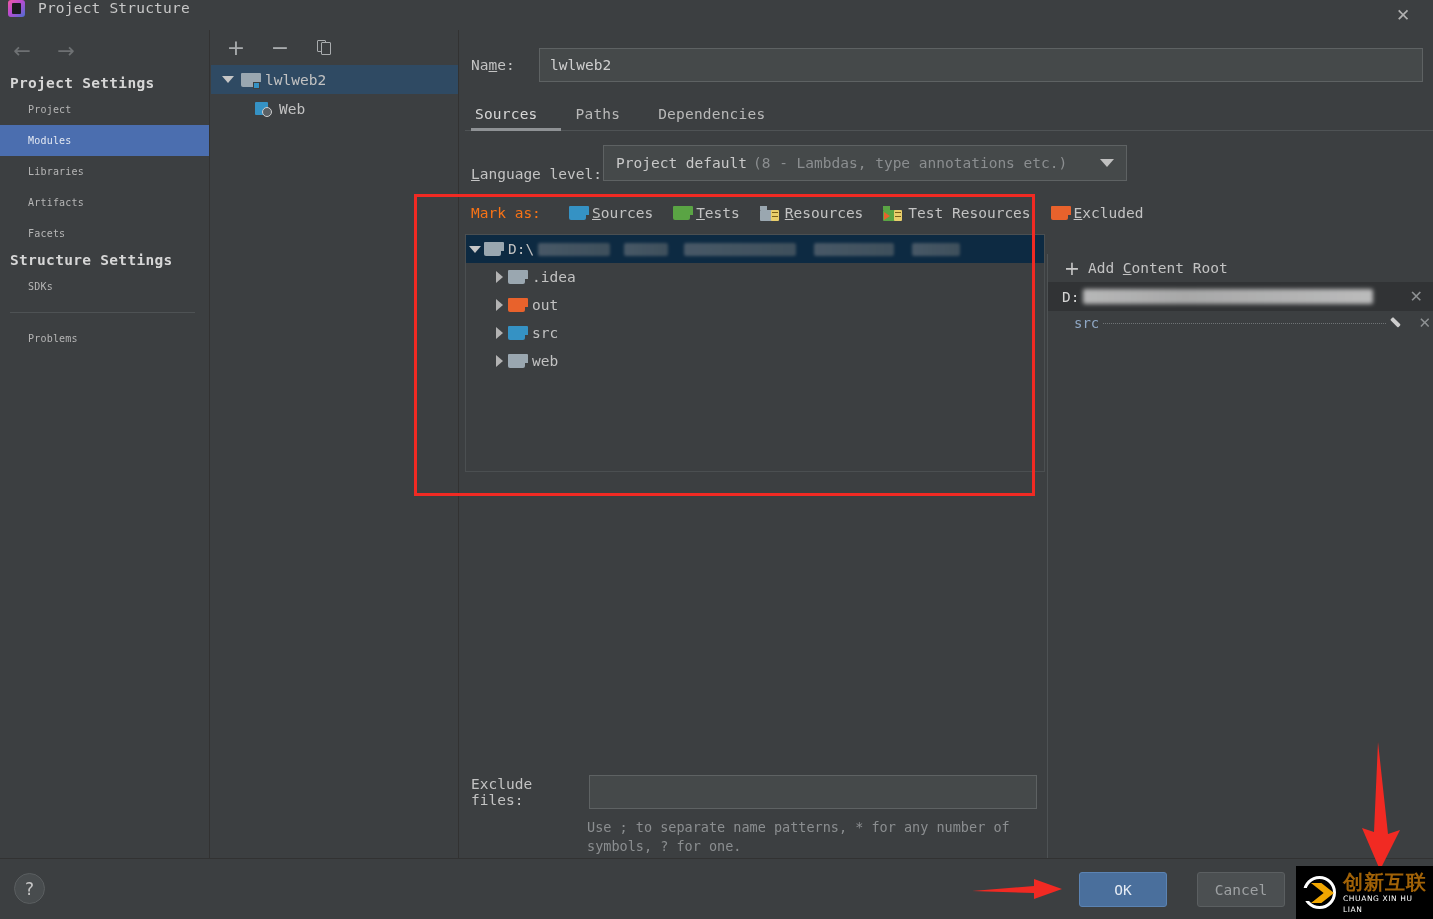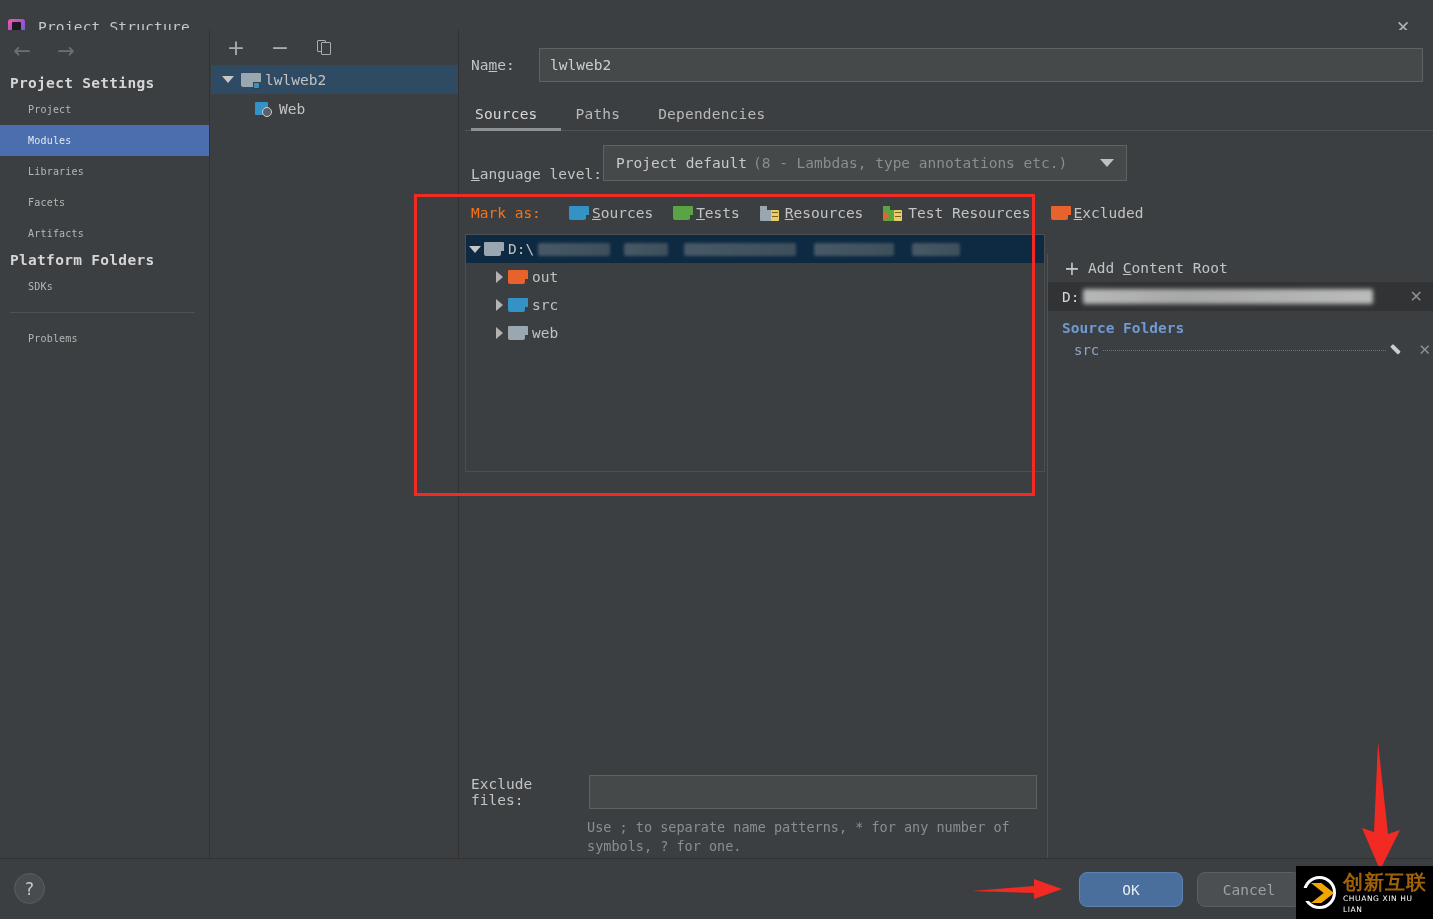--- a/index.html
+++ b/index.html
@@ -8,23 +8,23 @@
     overflow: hidden;
     background: #3c3f41;
     font-family: "DejaVu Sans Mono", "Liberation Mono", monospace;
     color: #bbbbbb;
     -webkit-font-smoothing: antialiased;
   }
   #app { position: relative; width: 1433px; height: 919px; background: #3c3f41; }
 
   
   .titlebar {
-    position: absolute; left: 0; top: 12px; width: 1433px; height: 30px;
+    position: absolute; left: 0; top: 0; width: 1433px; height: 30px;
     background: #3c3f41;
-    display: flex; align-items: center;
+    display: flex; align-items: flex-start;
   }
   .title-icon {
     width: 17px; height: 17px; margin-left: 8px; border-radius: 3px;
     background: linear-gradient(135deg,#f05a9f 0%,#b84bd1 45%,#4b6fd1 100%);
     position: relative; flex: none;
   }
   .title-icon::after{
     content:""; position:absolute; left:4px; top:3px; width:9px; height:11px;
     background:#1b1b1f; border-radius:1px;
   }
@@ -191,21 +191,21 @@
     position:absolute; left:0; top: 858px; width: 1433px; height: 61px;
     background:#3c3f41; border-top:1px solid #323232;
   }
   .help-btn {
     position:absolute; left: 14px; top: 14px; width: 31px; height: 31px; border-radius:50%;
     border: 1px solid #5a5e60; background:#484c4e; color:#c6c6c6;
     display:flex; align-items:center; justify-content:center; font-size:17px;
     font-family: "DejaVu Sans", sans-serif;
   }
   .btn {
-    position:absolute; top: 872px; height: 35px; width: 104px; border-radius: 8px;
+    position:absolute; top: 872px; height: 35px; width: 88px; border-radius: 3px;
     display:flex; align-items:center; justify-content:center; font-size:14.5px;
     font-family: inherit;
   }
   .btn-ok { left: 1079px; background:#4a6f9c; border:1px solid #5b83b3; color:#e6ecf4; }
   .btn-cancel { left: 1197px; background:#4b4f51; border:1px solid #5b5f61; color:#9ea1a3; }
 
   
   .redbox {
     position:absolute; left: 414px; top: 194px; width: 621px; height: 302px;
     border: 3px solid #f12a23; pointer-events:none;
@@ -247,24 +247,24 @@
   <div class="sidebar">
     <div class="nav-arrows">
       <div class="nav-arrow disabled">←</div>
       <div class="nav-arrow disabled">→</div>
     </div>
 
     <div class="side-group">Project Settings</div>
     <div class="side-item">Project</div>
     <div class="side-item selected">Modules</div>
     <div class="side-item">Libraries</div>
+    <div class="side-item">Artifacts</div>
     <div class="side-item">Facets</div>
-    <div class="side-item">Artifacts</div>
-
-    <div class="side-group">Platform Folders</div>
+
+    <div class="side-group">Structure Settings</div>
     <div class="side-item">SDKs</div>
 
     <div class="side-sep"></div>
     <div class="side-item">Problems</div>
   </div>
 
   <div class="modcol">
     <div class="modtoolbar">
       <div class="tb-btn tb-plus">+</div>
       <div class="tb-btn tb-minus">−</div>
@@ -378,20 +378,30 @@
             <span class="body"></span>
           </span>
         <span>D:\</span>
         <span class="blurbar" style="width:72px;"></span>
         <span class="blurbar" style="width:44px;margin-left:14px;"></span>
         <span class="blurbar" style="width:112px;margin-left:16px;"></span>
         <span class="blurbar" style="width:80px;margin-left:18px;"></span>
         <span class="blurbar" style="width:48px;margin-left:18px;"></span>
       </div>
 
+      <div class="tree-row" style="padding-left:24px;">
+        <span class="tri-wrap">
+            <span class="tri-right"></span>
+          </span>
+        <span class="fold grey">
+            <span class="tab"></span>
+            <span class="body"></span>
+          </span>
+        <span>.idea</span>
+      </div>
 
       <div class="tree-row" style="padding-left:24px;">
         <span class="tri-wrap">
             <span class="tri-right"></span>
           </span>
         <span class="fold orange">
             <span class="tab"></span>
             <span class="body"></span>
           </span>
         <span>out</span>
@@ -432,21 +442,20 @@
   <div class="rightpanel">
     <div class="add-root">
       <span class="add-plus">+</span>
       <span>Add <span class="uline">C</span>ontent Root</span>
     </div>
     <div class="root-row">
       <span class="root-d">D:</span>
       <span class="root-blur"></span>
       <span class="root-x">✕</span>
     </div>
-    <div class="sf-title">Source Folders</div>
     <div class="sf-row">
       <span class="sf-name">src</span>
       <span class="sf-dots"></span>
       <span class="pencil"></span>
       <span class="sf-x">✕</span>
     </div>
   </div>
 
   <div class="redbox"></div>
 

